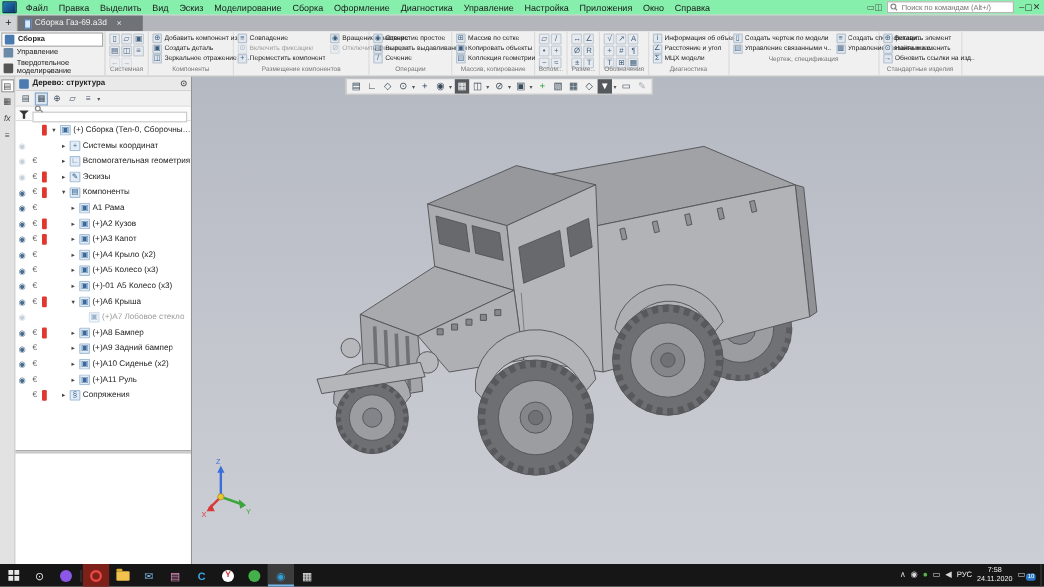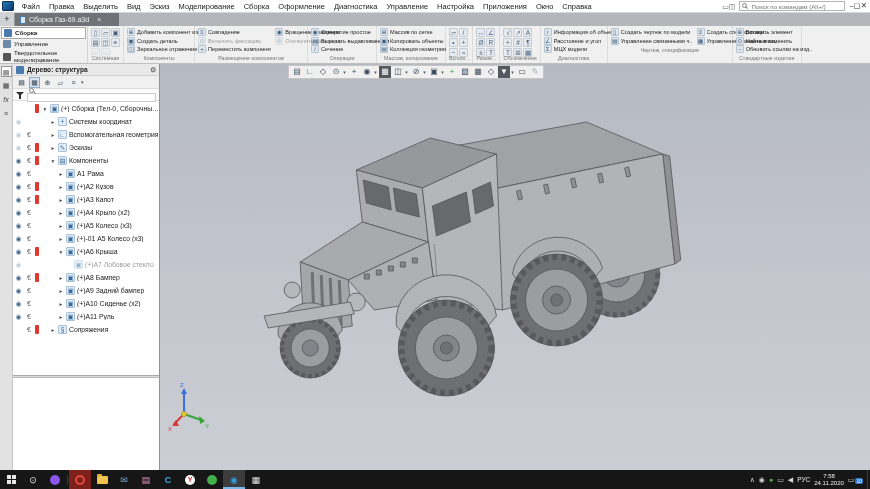--- a/index.html
+++ b/index.html
@@ -1,20 +1,20 @@
 <!DOCTYPE html>
 <html><head>
 <meta charset="utf-8">
 <style>
 *{margin:0;padding:0;box-sizing:border-box;font-family:"Liberation Sans",sans-serif;user-select:none}
 html,body{width:870px;height:489px;overflow:hidden;background:#c9ccd2;cursor:default}
 .window{width:870px;height:489px;display:flex;flex-direction:column}
 
 
-.menubar{height:13px;background:#ffffff;display:flex;align-items:center;font-size:7.5px;color:#1a1a1a;border-bottom:1px solid #d6d6d6;padding-left:2px}
+.menubar{height:13px;background:#86efac;display:flex;align-items:center;font-size:7.5px;color:#1a1a1a;border-bottom:1px solid #d6d6d6;padding-left:2px}
 .app-logo{width:12px;height:10px;flex:none;background:linear-gradient(135deg,#1d7fb8 0%,#15528e 60%,#0e3a6a 100%);border:1px solid #0c3258;border-radius:1px;margin-right:3px}
 .menu-item{padding:0 4.5px;line-height:13px;white-space:nowrap}
 .menubar-right{margin-left:auto;display:flex;align-items:center;gap:4px;padding-right:3px}
 .mini-ic{font-size:7px;color:#555;line-height:11px}
 .search-wrap{position:relative}
 .cmd-search{width:106px;height:10px;font-size:6.2px;border:1px solid #b5b5b5;background:#fff;padding:0 2px 0 11px;color:#333;outline:none}
 .mag{width:5px;height:5px;border:1px solid #888;border-radius:50%;position:relative;display:inline-block}
 .mag::after{content:"";position:absolute;width:3px;height:1px;background:#888;transform:rotate(45deg);right:-2.5px;bottom:-1px}
 .search-wrap .mag{position:absolute;left:2.5px;top:2px}
 .win-btn{width:13px;text-align:center;font-size:7.5px;color:#333;line-height:12px}

